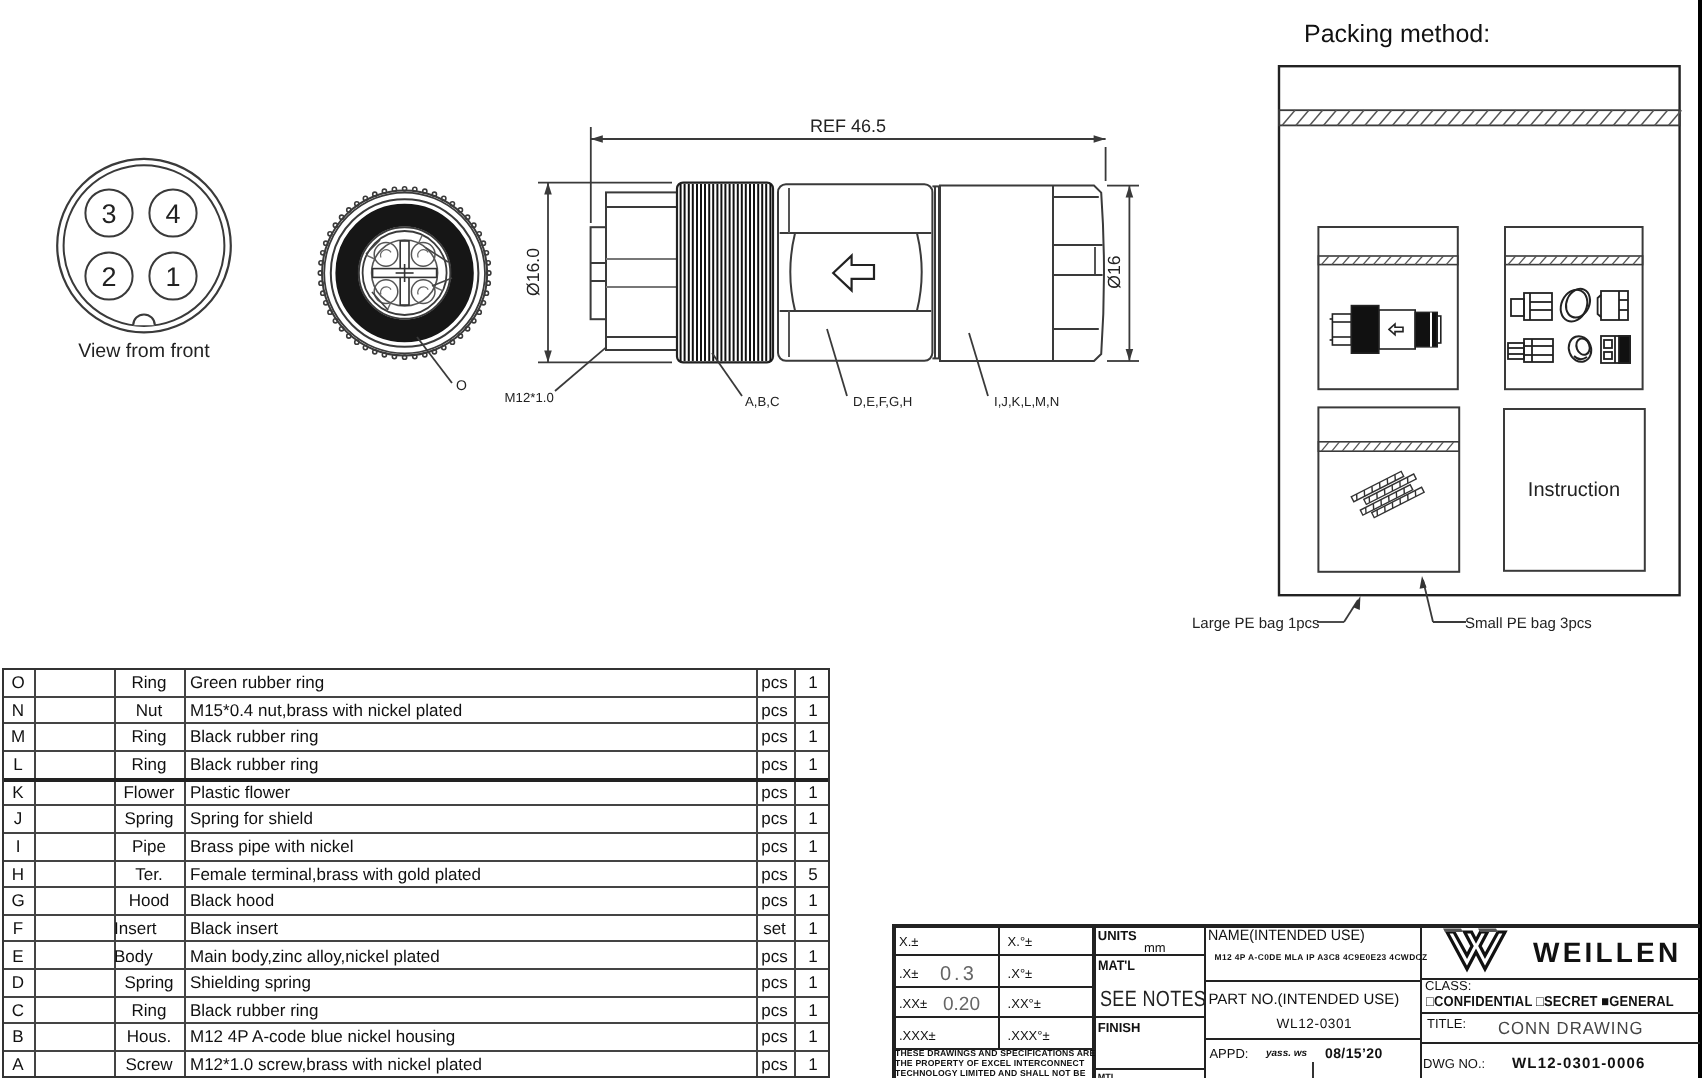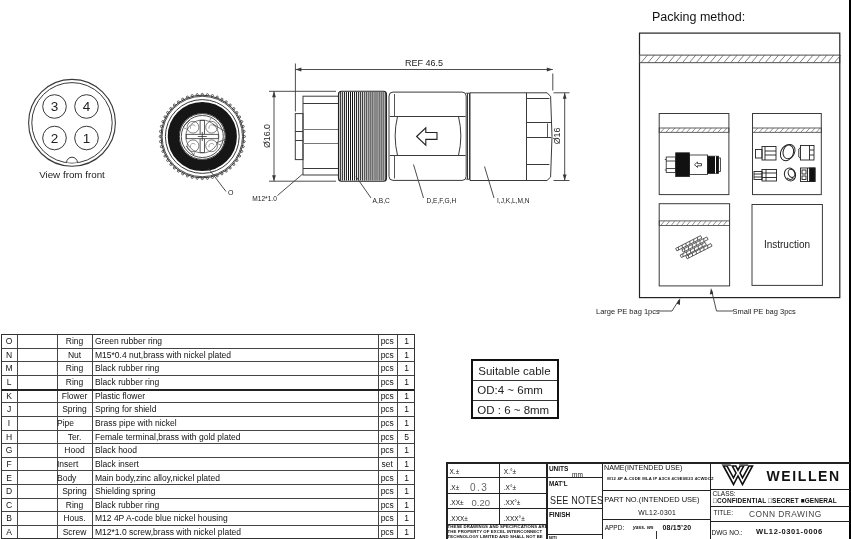--- a/index.html
+++ b/index.html
@@ -571,21 +571,21 @@
 <div style="position:absolute;left:0;top:68.25px;width:100%;height:13.65px;border-bottom:1px solid #444;box-sizing:border-box">
         <span style="position:absolute;left:0;top:2px;width:15px;text-align:center">J</span>
         <span style="position:absolute;left:55.5px;top:2px;width:35px;text-align:center">Spring</span>
         <span style="position:absolute;left:93.5px;top:2px;white-space:nowrap">Spring for shield</span>
         <span style="position:absolute;left:376px;top:2px;width:19.5px;text-align:center">pcs</span>
         <span style="position:absolute;left:395.5px;top:2px;width:19px;text-align:center">1</span>
       </div>
 
 <div style="position:absolute;left:0;top:81.90px;width:100%;height:13.65px;border-bottom:1px solid #444;box-sizing:border-box">
         <span style="position:absolute;left:0;top:2px;width:15px;text-align:center">I</span>
-        <span style="position:absolute;left:55.5px;top:2px;width:35px;text-align:left">Pipe</span>
+        <span style="position:absolute;left:55.5px;top:2px;width:35px;text-align:center">Pipe</span>
         <span style="position:absolute;left:93.5px;top:2px;white-space:nowrap">Brass pipe with nickel</span>
         <span style="position:absolute;left:376px;top:2px;width:19.5px;text-align:center">pcs</span>
         <span style="position:absolute;left:395.5px;top:2px;width:19px;text-align:center">1</span>
       </div>
 
 <div style="position:absolute;left:0;top:95.55px;width:100%;height:13.65px;border-bottom:1px solid #444;box-sizing:border-box">
         <span style="position:absolute;left:0;top:2px;width:15px;text-align:center">H</span>
         <span style="position:absolute;left:55.5px;top:2px;width:35px;text-align:center">Ter.</span>
         <span style="position:absolute;left:93.5px;top:2px;white-space:nowrap">Female terminal,brass with gold plated</span>
         <span style="position:absolute;left:376px;top:2px;width:19.5px;text-align:center">pcs</span>
@@ -644,27 +644,20 @@
         <span style="position:absolute;left:0;top:2px;width:15px;text-align:center">A</span>
         <span style="position:absolute;left:55.5px;top:2px;width:35px;text-align:center">Screw</span>
         <span style="position:absolute;left:93.5px;top:2px;white-space:nowrap">M12*1.0 screw,brass with nickel plated</span>
         <span style="position:absolute;left:376px;top:2px;width:19.5px;text-align:center">pcs</span>
         <span style="position:absolute;left:395.5px;top:2px;width:19px;text-align:center">1</span>
       </div>
 
 <div style="position:absolute;left:0;top:54.00px;width:100%;height:1.6px;background:#222"></div>
 </div>
 
-<div style="position:absolute;left:471.3px;top:359px;width:87.4px;height:59.6px;border:2.2px solid #111;box-sizing:border-box;font-size:11.5px;color:#222">
-<div style="position:absolute;left:5px;top:3.5px">Suitable cable</div>
-<div style="position:absolute;left:0;top:19.2px;width:100%;height:1px;background:#333"></div>
-<div style="position:absolute;left:4px;top:23px">OD:4 ~ 6mm</div>
-<div style="position:absolute;left:0;top:38.8px;width:100%;height:1px;background:#333"></div>
-<div style="position:absolute;left:4px;top:42.5px">OD : 6 ~ 8mm</div>
-</div>
 
 <div style="position:absolute;left:0;top:0;width:851px;height:539px;pointer-events:none">
 
 <div style="position:absolute;left:446.3px;top:462.2px;width:403.7px;height:1.4px;background:#222"></div>
 <div style="position:absolute;left:446.3px;top:462.2px;width:1.4px;height:76.80000000000001px;background:#222"></div>
 <div style="position:absolute;left:498.8px;top:462.5px;width:1px;height:61.0px;background:#222"></div>
 <div style="position:absolute;left:546.3px;top:462.5px;width:1.5px;height:76.5px;background:#222"></div>
 <div style="position:absolute;left:601.6px;top:462.5px;width:1.2px;height:76.5px;background:#222"></div>
 <div style="position:absolute;left:710.3px;top:462.5px;width:1.2px;height:76.5px;background:#222"></div>
 

